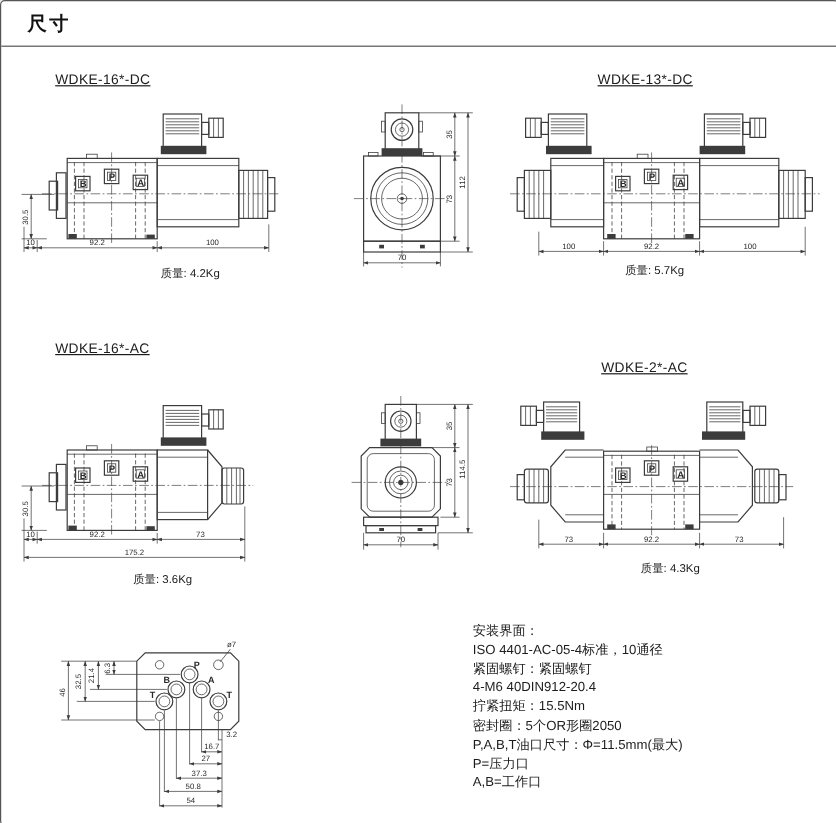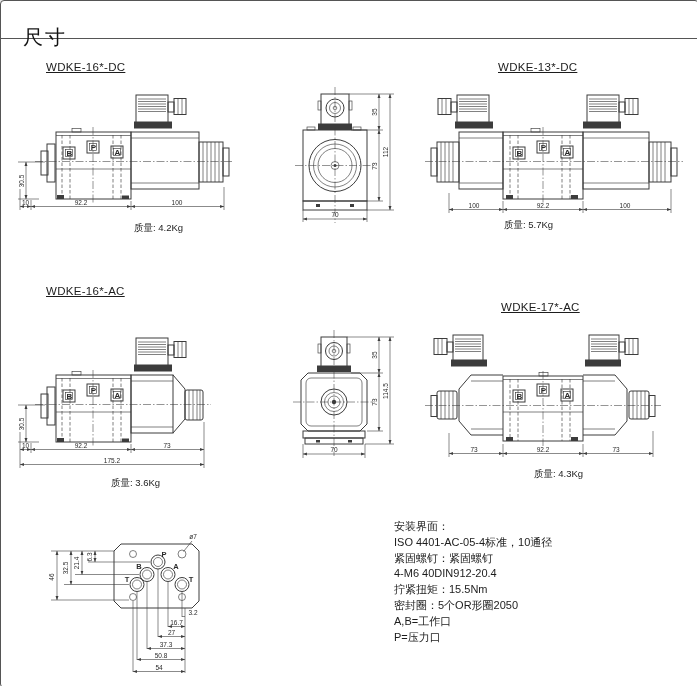--- a/index.html
+++ b/index.html
@@ -3,21 +3,21 @@
 <meta charset="utf-8">
 <style>
   :root { --line:#3c3c3c; --bg:#ffffff; }
   html,body { margin:0; padding:0; background:#e8e8e8; }
   #page {
     position:relative; width:697px; height:686px; background:var(--bg);
     border:1px solid #555; border-radius:4px; overflow:hidden;
     font-family:"Liberation Sans","DejaVu Sans",sans-serif; color:#222;
   }
   #titlebar { position:absolute; left:0; top:0; width:100%; height:38px; border-bottom:1.5px solid #555; box-sizing:border-box; }
-  #title { position:absolute; left:22px; top:23px; font-size:20px; font-weight:normal; letter-spacing:2px; color:#111; }
+  #title { position:absolute; left:22px; top:9px; font-size:16px; font-weight:bold; letter-spacing:2px; color:#111; }
   .dlabel { position:absolute; font-size:11.5px; color:#1c1c1c; letter-spacing:0.3px;text-decoration:underline; }
   .weight { position:absolute; font-size:9.5px; color:#1c1c1c; }
   #notes { position:absolute; left:393px; top:518px; width:295px; font-size:11px; line-height:15.8px; color:#1c1c1c; }
   svg { position:absolute; left:0; top:0; }
   .ln   { fill:none; stroke:var(--line); stroke-width:1; }
   .thin { fill:none; stroke:var(--line); stroke-width:0.65; }
   .dash { fill:none; stroke:var(--line); stroke-width:0.65; stroke-dasharray:3.5 2; }
   .cl   { fill:none; stroke:var(--line); stroke-width:0.55; stroke-dasharray:8 2 1.5 2; }
   .dim  { fill:none; stroke:var(--line); stroke-width:0.6; }
   .dk   { fill:var(--line); stroke:none; }
@@ -29,36 +29,37 @@
 <body>
 
 <div id="page">
   <div id="titlebar">
     <div id="title">尺寸</div>
   </div>
 
   <div class="dlabel" style="left:45px;top:60px">WDKE-16*-DC</div>
   <div class="dlabel" style="left:497px;top:60px">WDKE-13*-DC</div>
   <div class="dlabel" style="left:45px;top:284px">WDKE-16*-AC</div>
-  <div class="dlabel" style="left:500px;top:300px">WDKE-17*-AC</div>
+  <div class="dlabel" style="left:500px;top:300px">WDKE-2*-AC</div>
 
   <div class="weight" style="left:133px;top:221px">质量: 4.2Kg</div>
-  <div class="weight" style="left:503px;top:218px">质量: 5.7Kg</div>
+  <div class="weight" style="left:520px;top:218px">质量: 5.7Kg</div>
   <div class="weight" style="left:110px;top:476px">质量: 3.6Kg</div>
   <div class="weight" style="left:533px;top:467px">质量: 4.3Kg</div>
 
   <div id="notes">
     <div>安装界面：</div>
     <div>ISO 4401-AC-05-4标准，10通径</div>
     <div>紧固螺钉：紧固螺钉</div>
     <div>4-M6 40DIN912-20.4</div>
     <div>拧紧扭矩：15.5Nm</div>
     <div>密封圈：5个OR形圈2050</div>
+    <div>P,A,B,T油口尺寸：Φ=11.5mm(最大)</div>
+    <div>P=压力口</div>
     <div>A,B=工作口</div>
-    <div>P=压力口</div>
   </div>
 
   <svg width="697" height="686" viewBox="0 0 697 686">
     <defs>
       <marker id="ar" viewBox="0 0 8 8" refX="7.5" refY="4" markerWidth="7" markerHeight="7" orient="auto-start-reverse">
         <path d="M0,1.2 L8,4 L0,6.8 z" fill="#3c3c3c"></path>
       </marker>
     </defs>
 
     <g>

